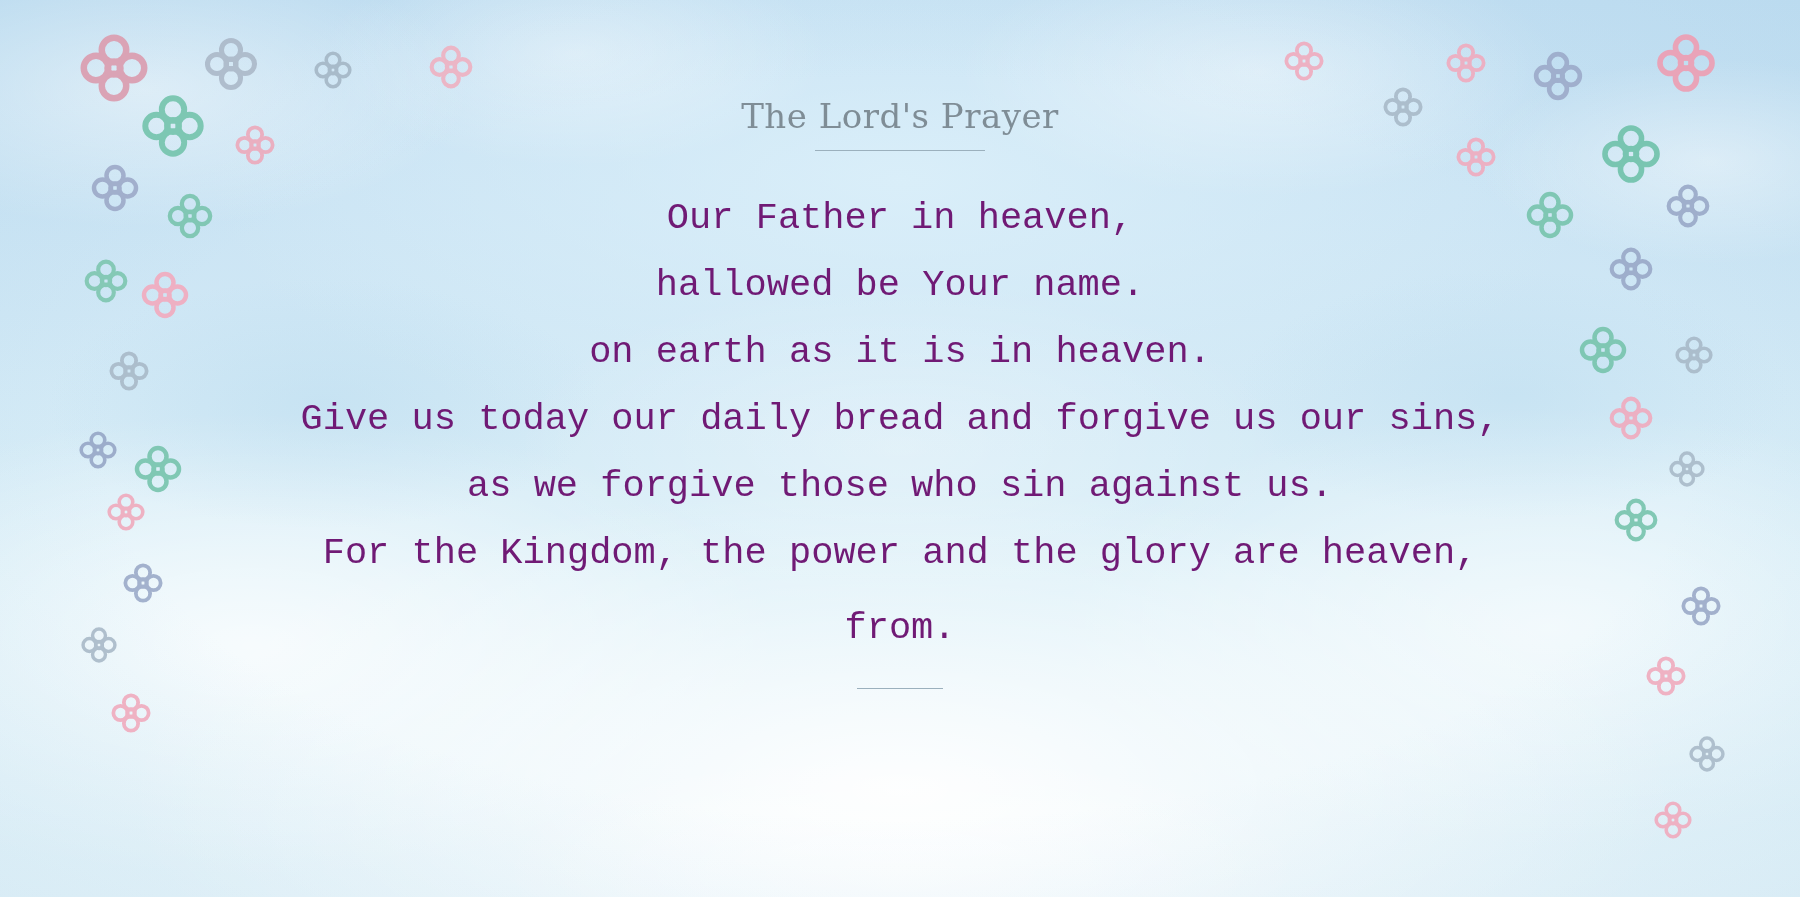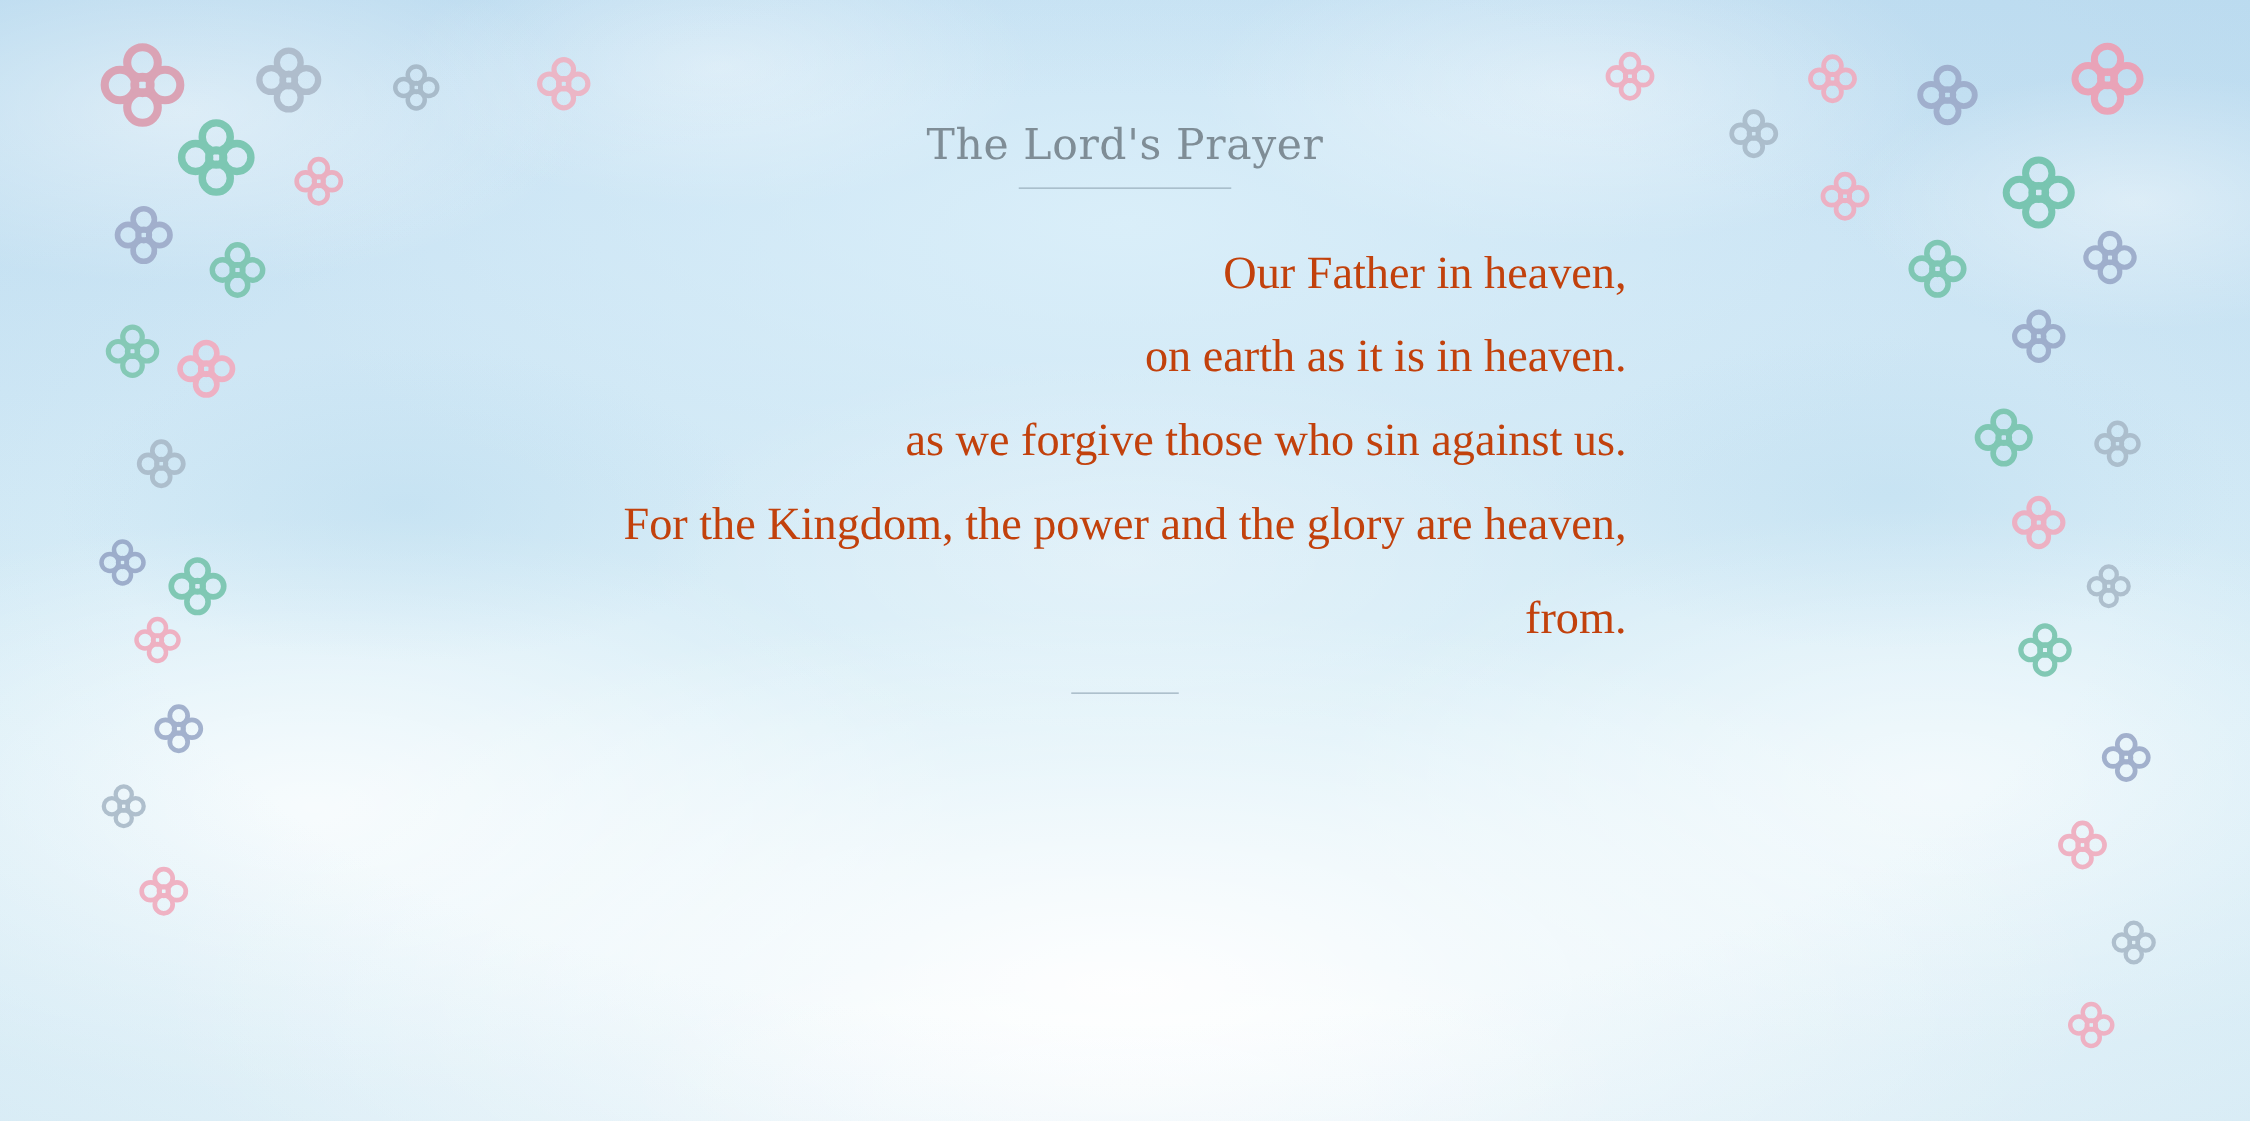--- a/index.html
+++ b/index.html
@@ -78,24 +78,23 @@
   .rule {
     width: 170px;
     height: 0;
     border-top: 1px solid #9bb0bd;
     margin: 14px 0 0 0;
   }
   #verse {
     margin-top: 34px;
     font-size: 37px;
     line-height: 67px;
-    color: #c2410c;
-    font-family: Liberation Serif, serif;
+    color: #701a75;
+    font-family: Liberation Mono, monospace;
     white-space: nowrap;
-    text-align: right;
   }
   #verse .line {
     display: block;
   }
   #verse .line.spaced {
     margin-top: 8px;
   }
   .rule-bottom {
     width: 86px;
     height: 0;
@@ -446,21 +445,23 @@
           <circle cx="50" cy="50" r="9" fill="none" stroke="#f0abbe" stroke-width="9"></circle>
         </svg>
       </div>
     </div>
 
   <div id="prayer">
     <div id="title">The Lord's Prayer</div>
     <div class="rule"></div>
     <div id="verse">
         <span class="line">Our Father in heaven,</span>
+        <span class="line">hallowed be Your name.</span>
         <span class="line">on earth as it is in heaven.</span>
+        <span class="line">Give us today our daily bread and forgive us our sins,</span>
         <span class="line">as we forgive those who sin against us.</span>
         <span class="line">For the Kingdom, the power and the glory are heaven,</span>
         <span class="line spaced">from.</span>
       </div>
     <div class="rule-bottom"></div>
   </div>
 
 </div>
 
 </body></html>

